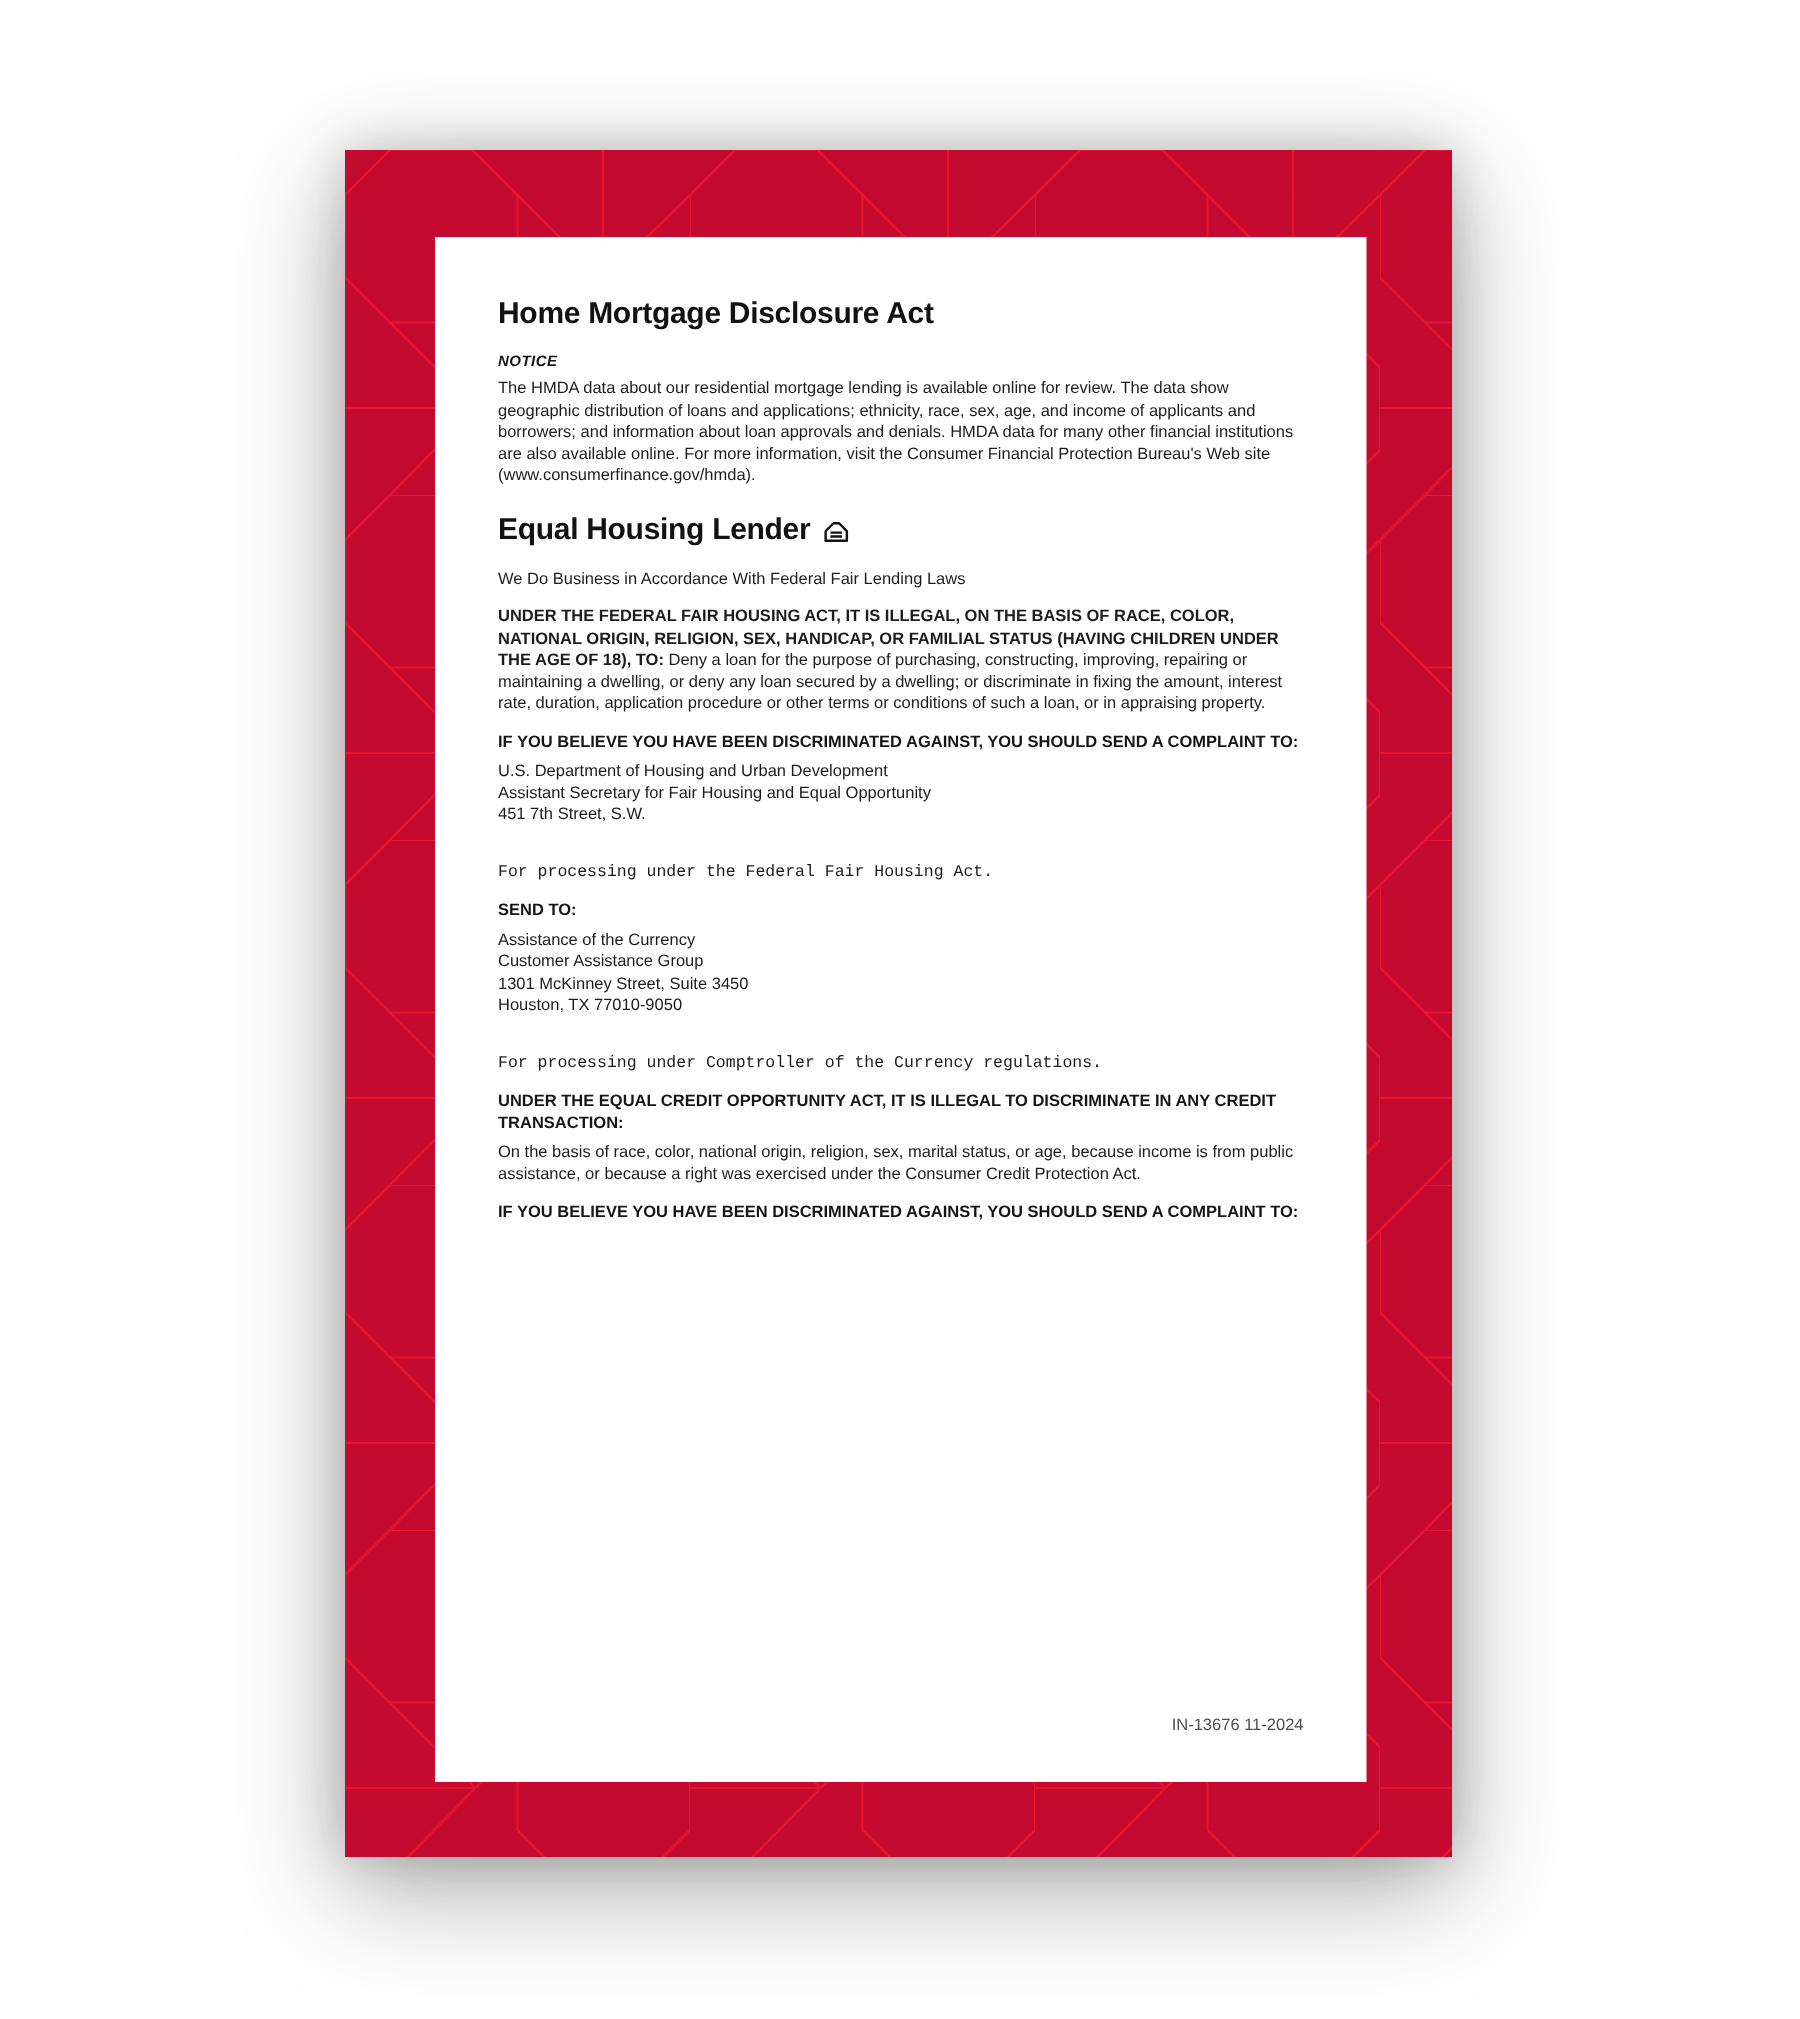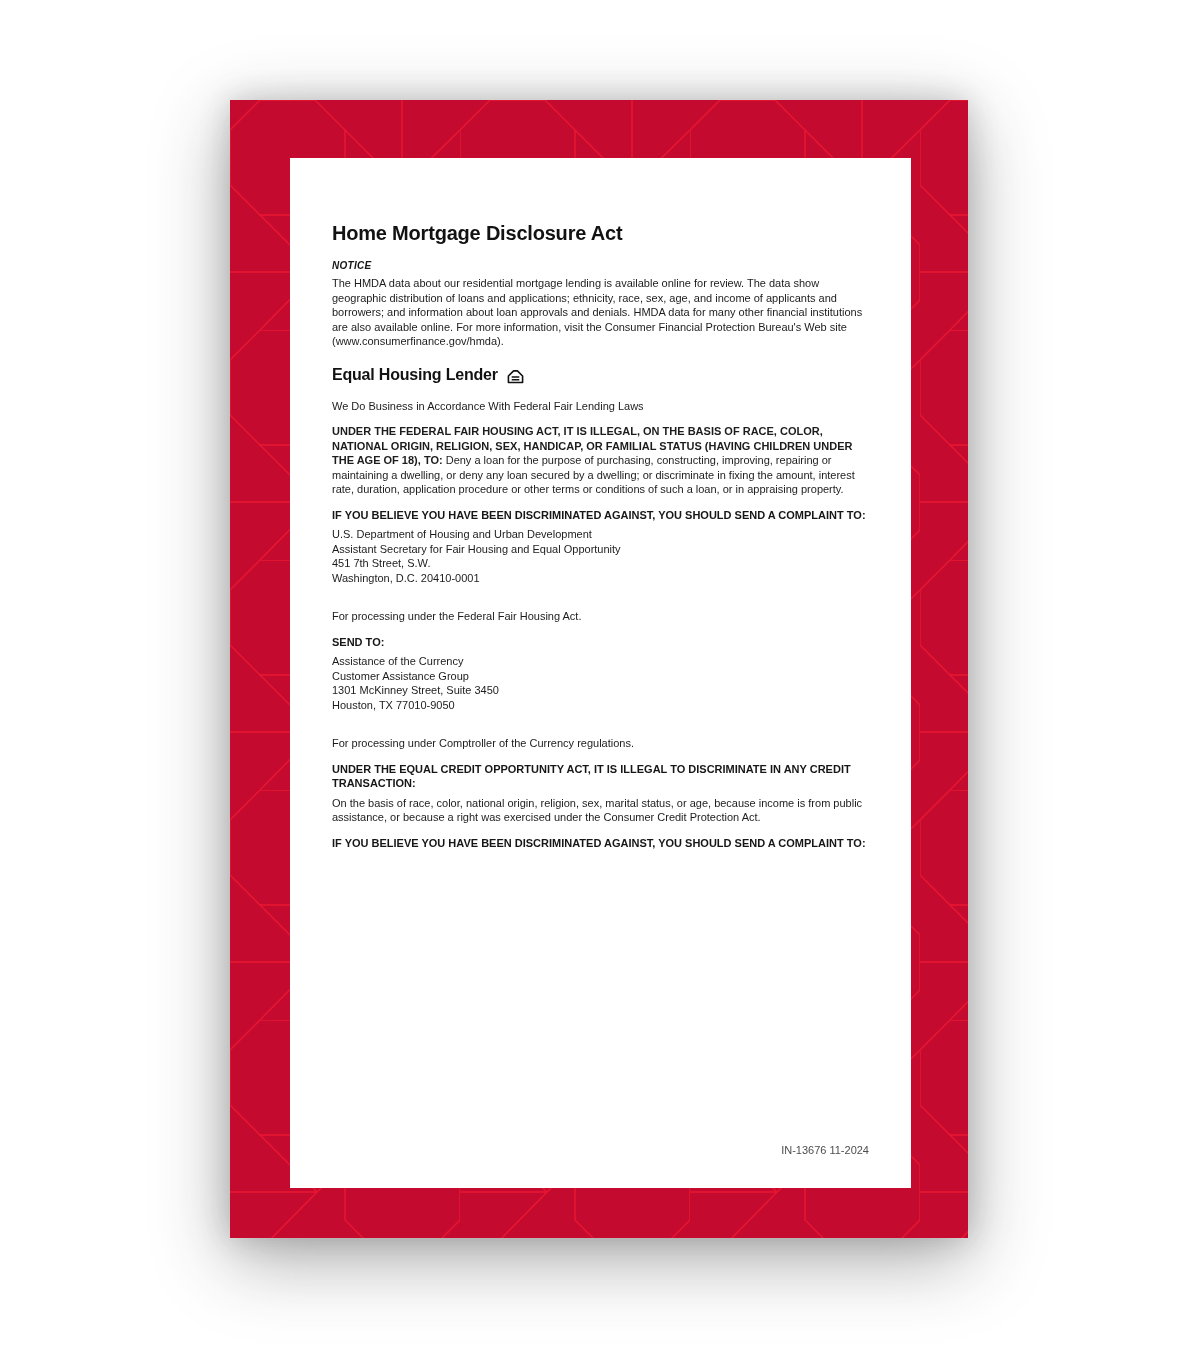--- a/index.html
+++ b/index.html
@@ -20,21 +20,21 @@
   .poster-pattern {
     position: absolute; inset: 0;
     width: 100%; height: 100%;
     display: block;
   }
   .page {
     position: absolute;
     left: 60px; top: 58px;
     width: 621px; height: 1030px;
     background: #ffffff;
-    padding: 64px 42px 32px 42px;
+    padding: 40px 42px 32px 42px;
     color: #161616;
   }
   .doc-title {
     font-size: 20px;
     font-weight: 700;
     letter-spacing: -0.2px;
     color: #121212;
     margin-bottom: 15px;
   }
   .kicker {
@@ -44,39 +44,39 @@
     margin-bottom: 5px;
     font-style: italic;
   }
   .body-text, .addr, .note {
     font-size: 11px;
     line-height: 1.32;
     color: #1c1c1c;
   }
   .body-text { margin-bottom: 11px; }
   .section-title {
-    font-size: 16px;
+    font-size: 20px;
     font-weight: 700;
     letter-spacing: -0.2px;
     color: #121212;
     margin: 17px 0 14px 0;
     display: flex;
     align-items: center;
     gap: 8px;
   }
   .ehl-icon { flex: 0 0 auto; margin-top: 2px; }
   .b-heading {
     font-size: 11px;
     line-height: 1.32;
     font-weight: 700;
     margin: 11px 0 5px 0;
   }
   .b { font-weight: 700; }
   .addr { margin-bottom: 11px; }
-  .note { margin: 24px 0 11px 0; }
+  .note { margin: 24px 0 11px 0; font-family: Liberation Mono, monospace; }
   .footer-code {
     position: absolute;
     right: 42px; bottom: 32px;
     font-size: 11px;
     color: #4d4d4d;
   }
 </style>
 </head>
 <body>
 
@@ -115,21 +115,20 @@
 
     <p class="body-text">We Do Business in Accordance With Federal Fair Lending Laws</p>
 
     <p class="body-text"><span class="b">UNDER THE FEDERAL FAIR HOUSING ACT, IT IS ILLEGAL, ON THE BASIS OF RACE, COLOR, NATIONAL ORIGIN, RELIGION, SEX, HANDICAP, OR FAMILIAL STATUS (HAVING CHILDREN UNDER THE AGE OF 18), TO:</span><span> Deny a loan for the purpose of purchasing, constructing, improving, repairing or maintaining a dwelling, or deny any loan secured by a dwelling; or discriminate in fixing the amount, interest rate, duration, application procedure or other terms or conditions of such a loan, or in appraising property.</span></p>
 
     <div class="b-heading">IF YOU BELIEVE YOU HAVE BEEN DISCRIMINATED AGAINST, YOU SHOULD SEND A COMPLAINT TO:</div>
     <div class="addr">
       <div>U.S. Department of Housing and Urban Development</div>
       <div>Assistant Secretary for Fair Housing and Equal Opportunity</div>
       <div>451 7th Street, S.W.</div>
-      <div>Washington, D.C. 20410-0001</div>
     </div>
 
     <p class="note">For processing under the Federal Fair Housing Act.</p>
 
     <div class="b-heading">SEND TO:</div>
     <div class="addr">
       <div>Assistance of the Currency</div>
       <div>Customer Assistance Group</div>
       <div>1301 McKinney Street, Suite 3450</div>
       <div>Houston, TX 77010-9050</div>

